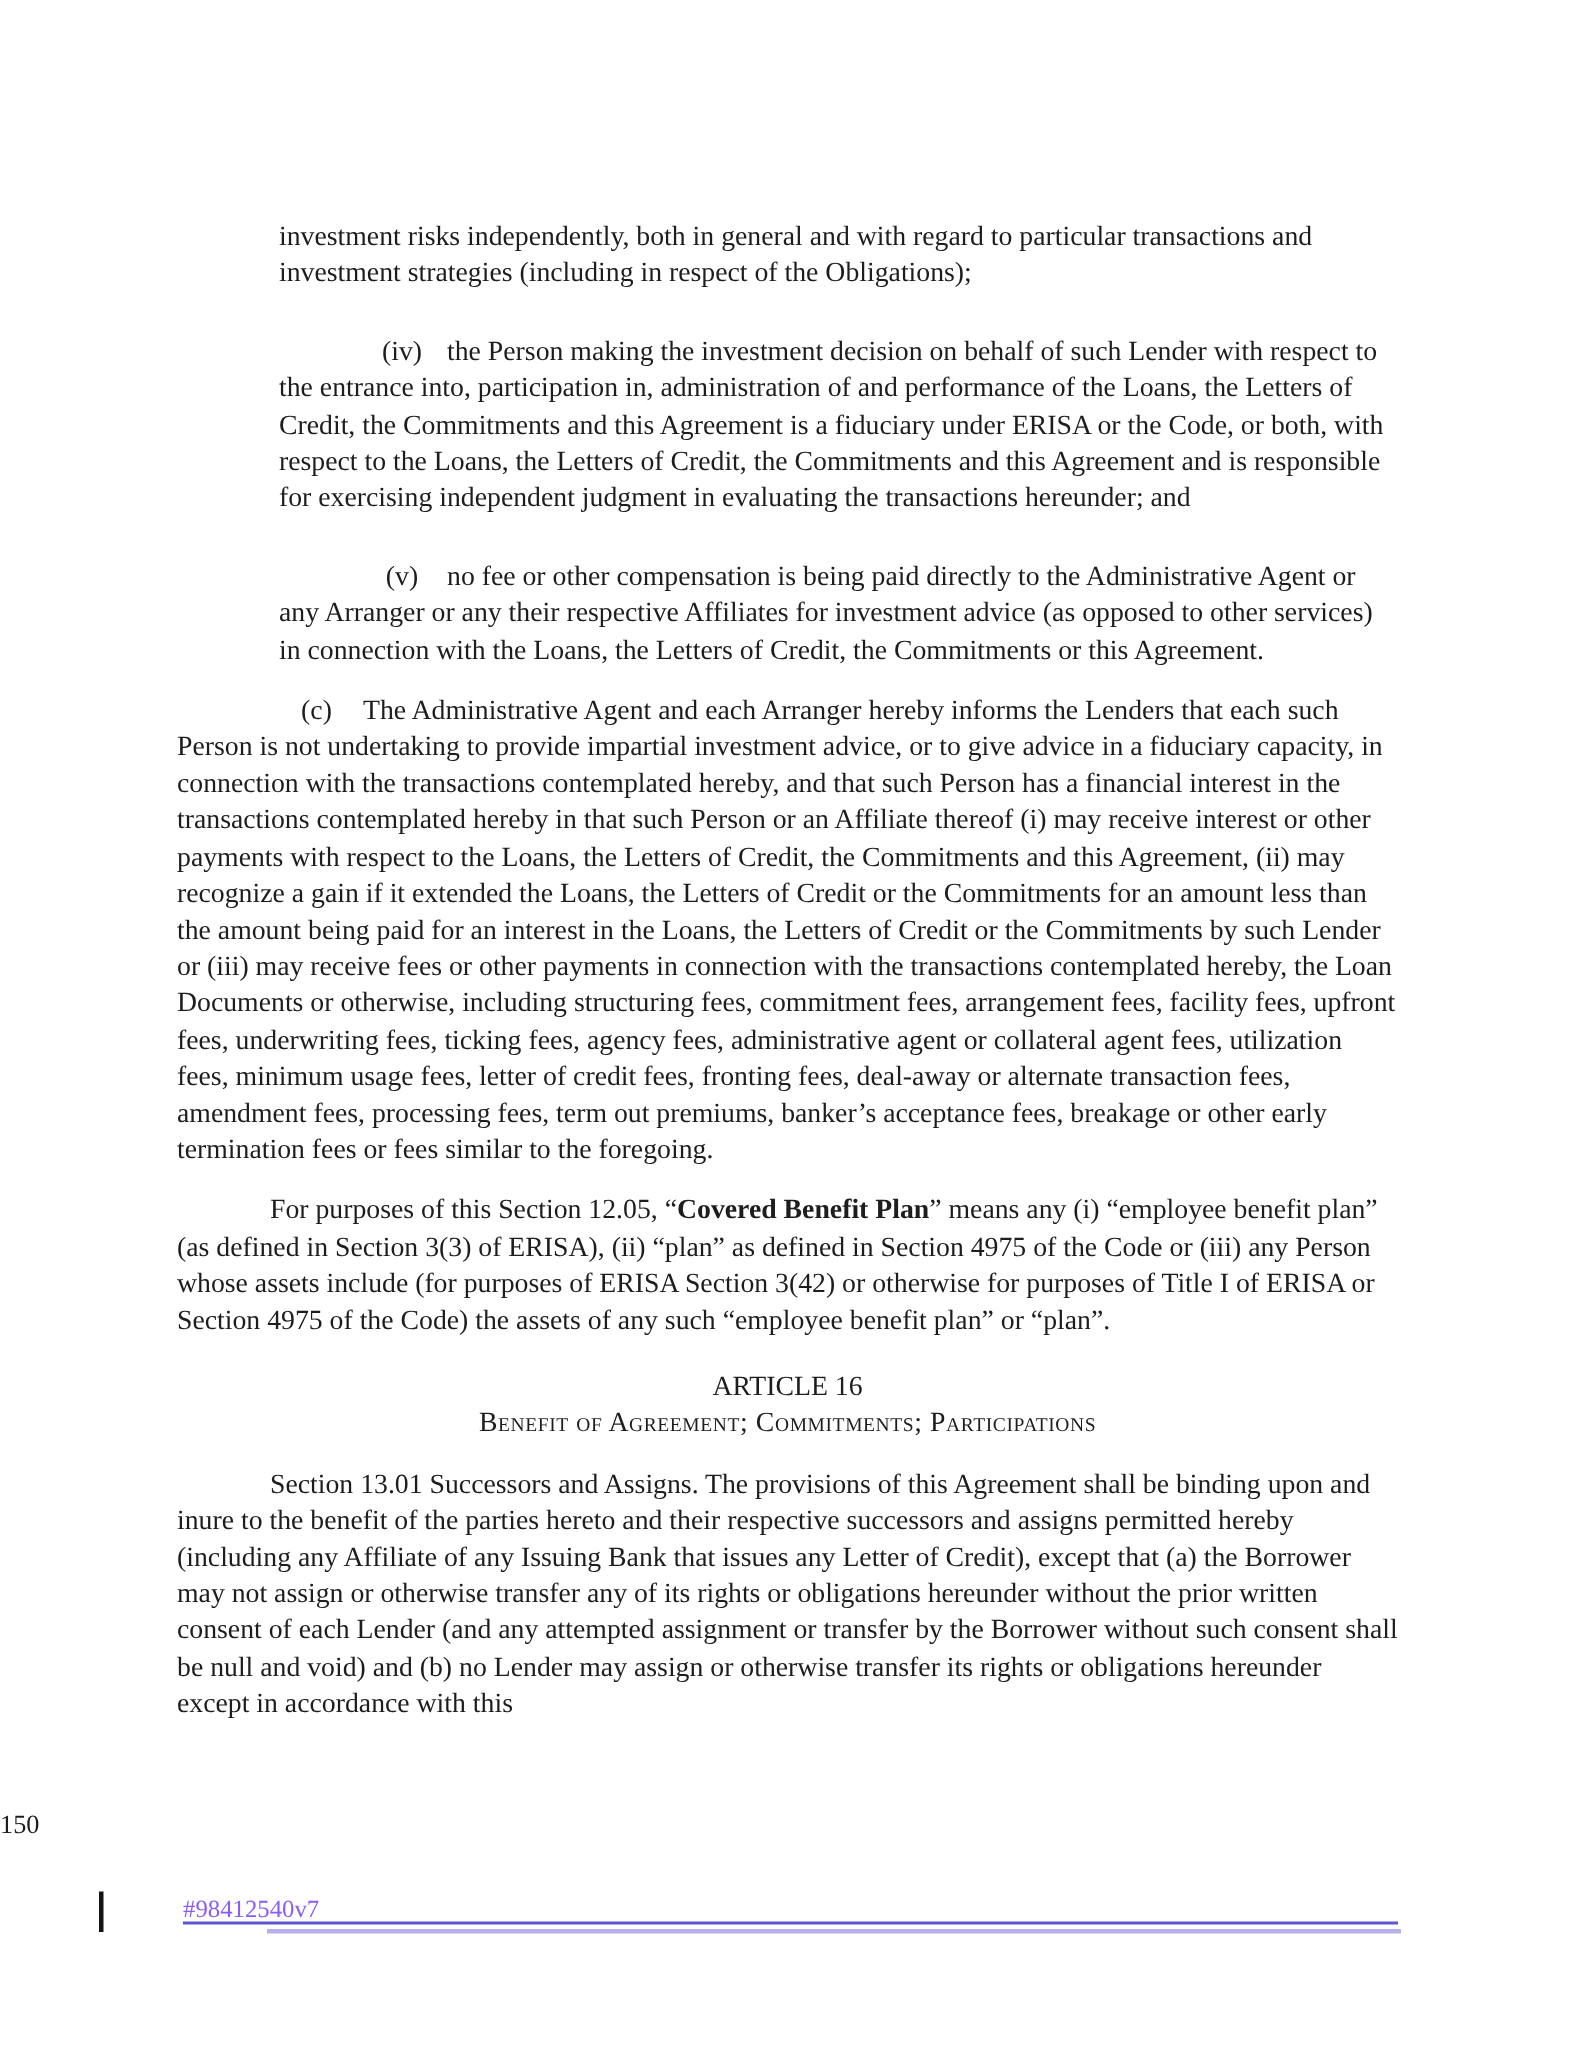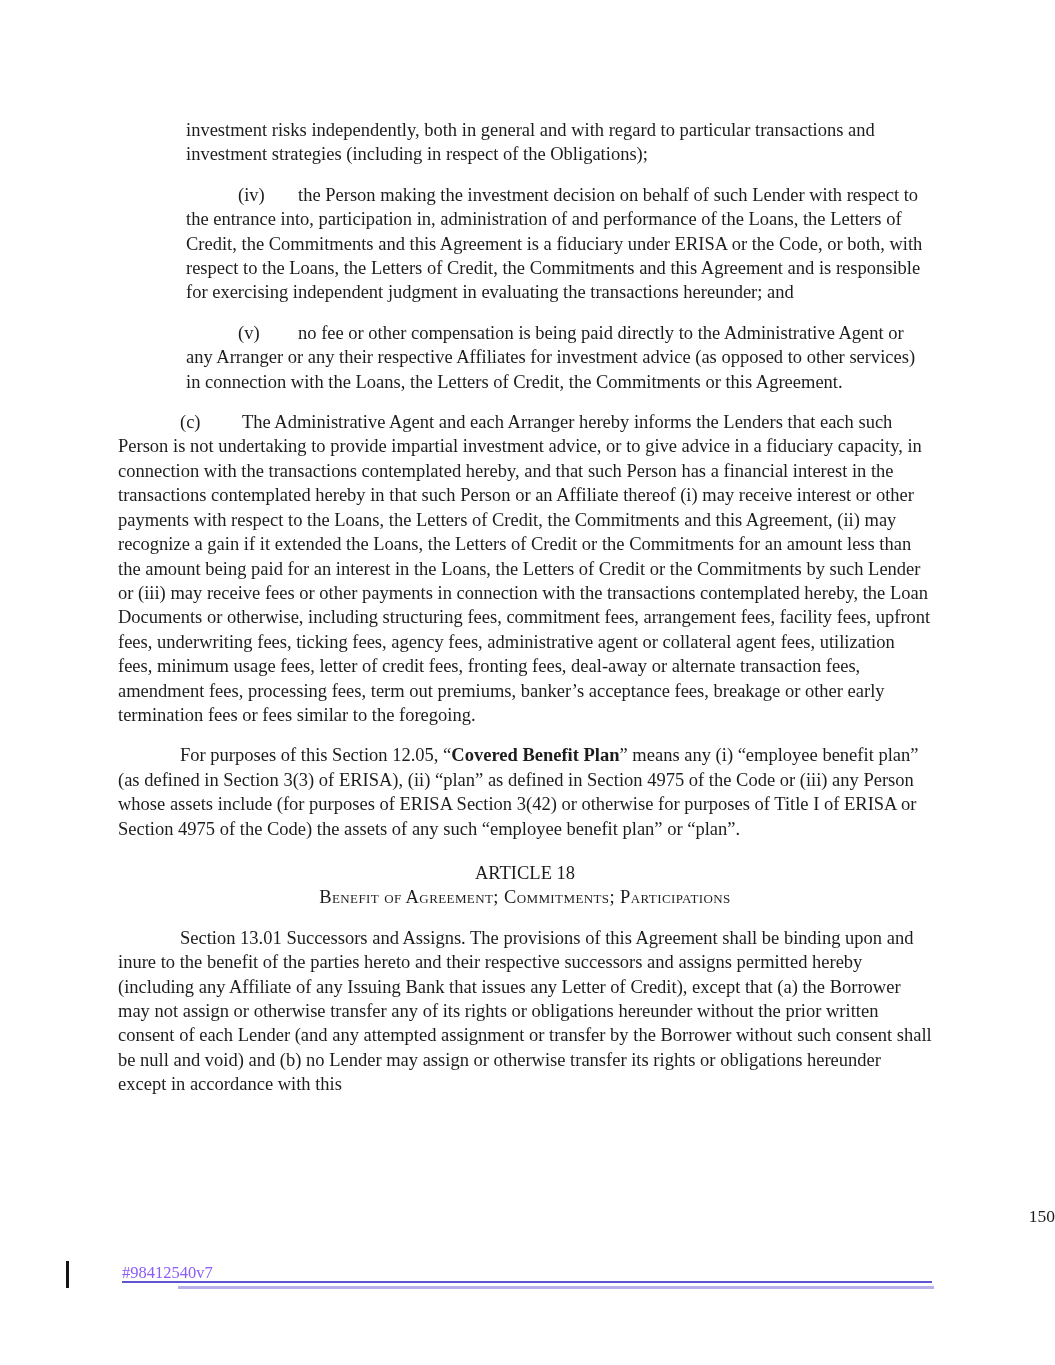--- a/index.html
+++ b/index.html
@@ -22,46 +22,48 @@
   .para {
     font-size: 18.5px;
     line-height: 24.4px;
     text-indent: 62px;
     margin-bottom: 16px;
     text-align: left;
   }
   .blk {
     margin-left: 68px;
     text-indent: 52px;
+    margin-top: 28px;
   }
   .noind { text-indent: 0; }
   .plabel {
     display: inline-block;
     width: 62px;
     text-indent: 0;
+    text-align: center;
   }
   .blk .plabel { width: 60px; }
   .bd { font-weight: bold; margin-top: 15px; }
   .it { }
   .article {
     text-align: center;
     font-size: 18.5px;
     line-height: 24.4px;
     margin: 20px 0 16px 0;
   }
   .sc {
     font-variant: small-caps;
     letter-spacing: 0.4px;
   }
   .pagenum {
     position: absolute;
     top: 1206px;
     left: 0;
     width: 100%;
-    text-align: right;
+    text-align: left;
     font-size: 17.5px;
   }
   .changebar {
     position: absolute;
     left: 66px;
     top: 1261px;
     width: 2.5px;
     height: 27px;
     background: #141414;
   }
@@ -109,21 +111,21 @@
 
     <p class="para">
       <span class="plabel">(c)</span><span>The Administrative Agent and each Arranger hereby informs the Lenders that each such Person is not undertaking to provide impartial investment advice, or to give advice in a fiduciary capacity, in connection with the transactions contemplated hereby, and that such Person has a financial interest in the transactions contemplated hereby in that such Person or an Affiliate thereof (i) may receive interest or other payments with respect to the Loans, the Letters of Credit, the Commitments and this Agreement, (ii) may recognize a gain if it extended the Loans, the Letters of Credit or the Commitments for an amount less than the amount being paid for an interest in the Loans, the Letters of Credit or the Commitments by such Lender or (iii) may receive fees or other payments in connection with the transactions contemplated hereby, the Loan Documents or otherwise, including structuring fees, commitment fees, arrangement fees, facility fees, upfront fees, underwriting fees, ticking fees, agency fees, administrative agent or collateral agent fees, utilization fees, minimum usage fees, letter of credit fees, fronting fees, deal-away or alternate transaction fees, amendment fees, processing fees, term out premiums, banker’s acceptance fees, breakage or other early termination fees or fees similar to the foregoing.</span>
     </p>
 
     <p class="para">
       <span>For purposes of this Section 12.05, “</span><span class="bd">Covered Benefit Plan</span><span>” means any (i) “employee benefit plan” (as defined in Section 3(3) of ERISA), (ii) “plan” as defined in Section 4975 of the Code or (iii) any Person whose assets include (for purposes of ERISA Section 3(42) or otherwise for purposes of Title I of ERISA or Section 4975 of the Code) the assets of any such “employee benefit plan” or “plan”.</span>
     </p>
 
     <div class="article">
-      <div>ARTICLE 18</div>
+      <div>ARTICLE 16</div>
       <div class="sc">Benefit of Agreement; Commitments; Participations</div>
     </div>
 
     <p class="para">
       <span>Section 13.01 </span><span class="it">Successors and Assigns</span><span>.  The provisions of this Agreement shall be binding upon and inure to the benefit of the parties hereto and their respective successors and assigns permitted hereby (including any Affiliate of any Issuing Bank that issues any Letter of Credit), except that (a) the Borrower may not assign or otherwise transfer any of its rights or obligations hereunder without the prior written consent of each Lender (and any attempted assignment or transfer by the Borrower without such consent shall be null and void) and (b) no Lender may assign or otherwise transfer its rights or obligations hereunder except in accordance with this</span>
     </p>
 
   </main>
 
   <div class="pagenum">150</div>

